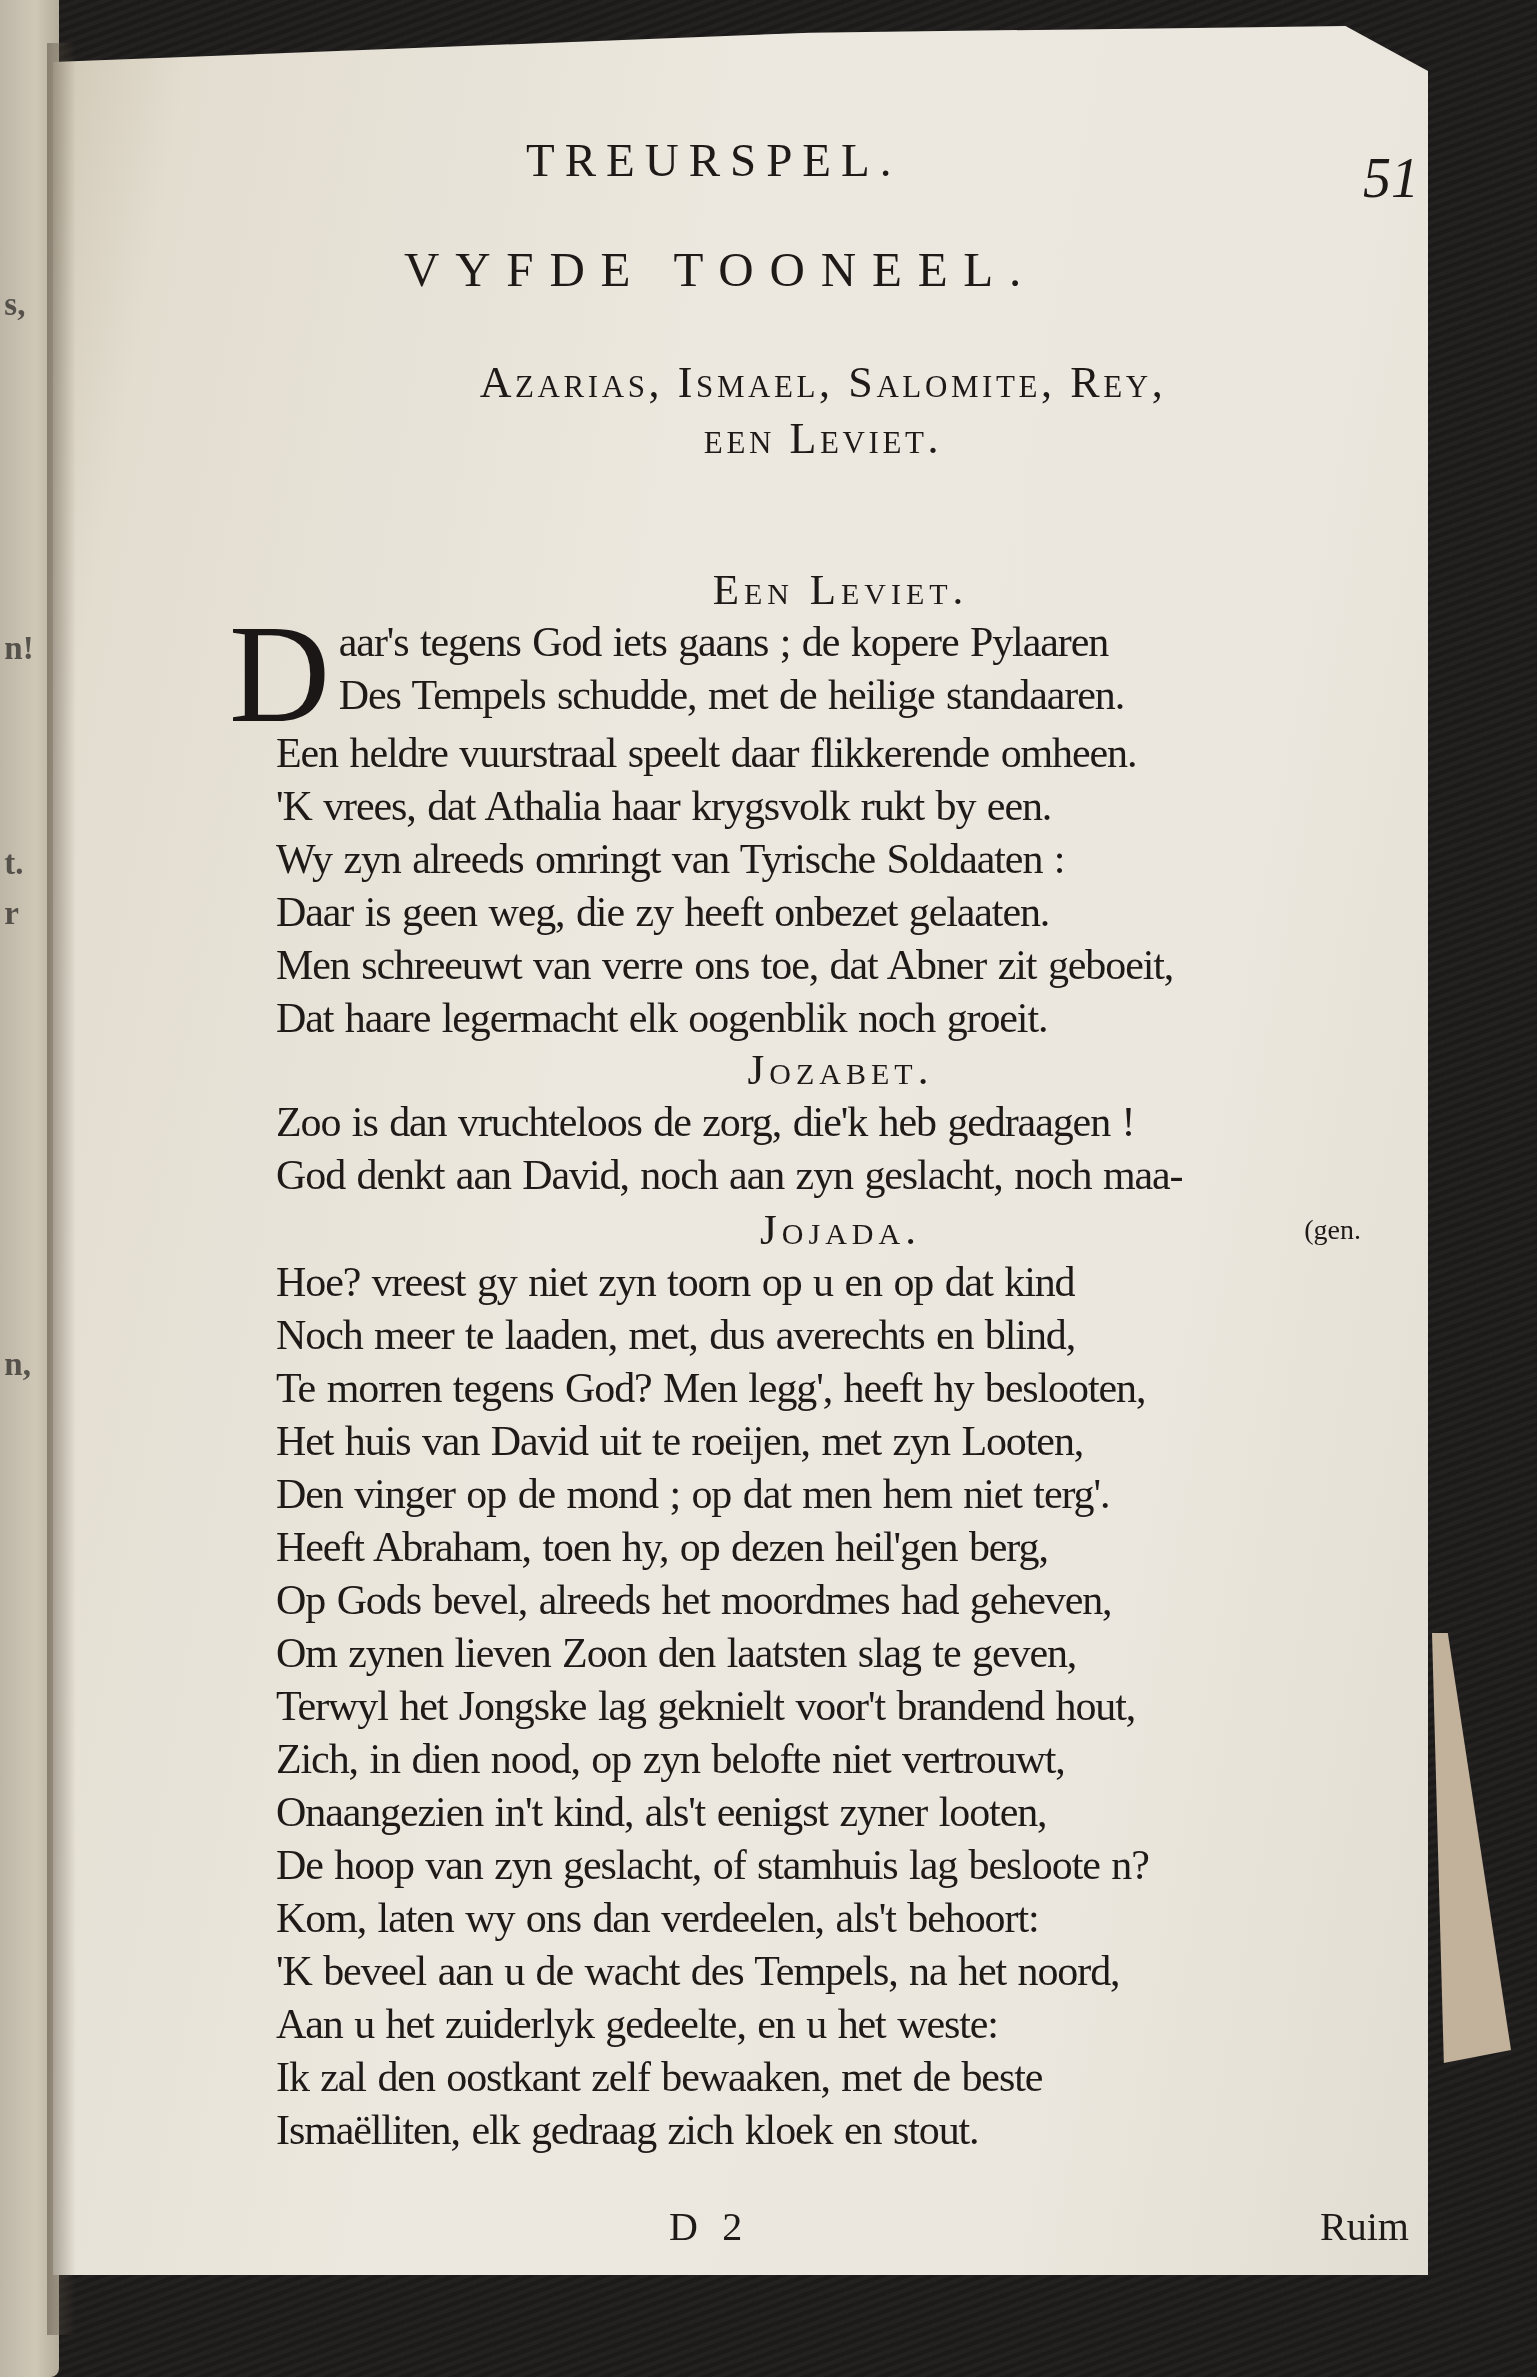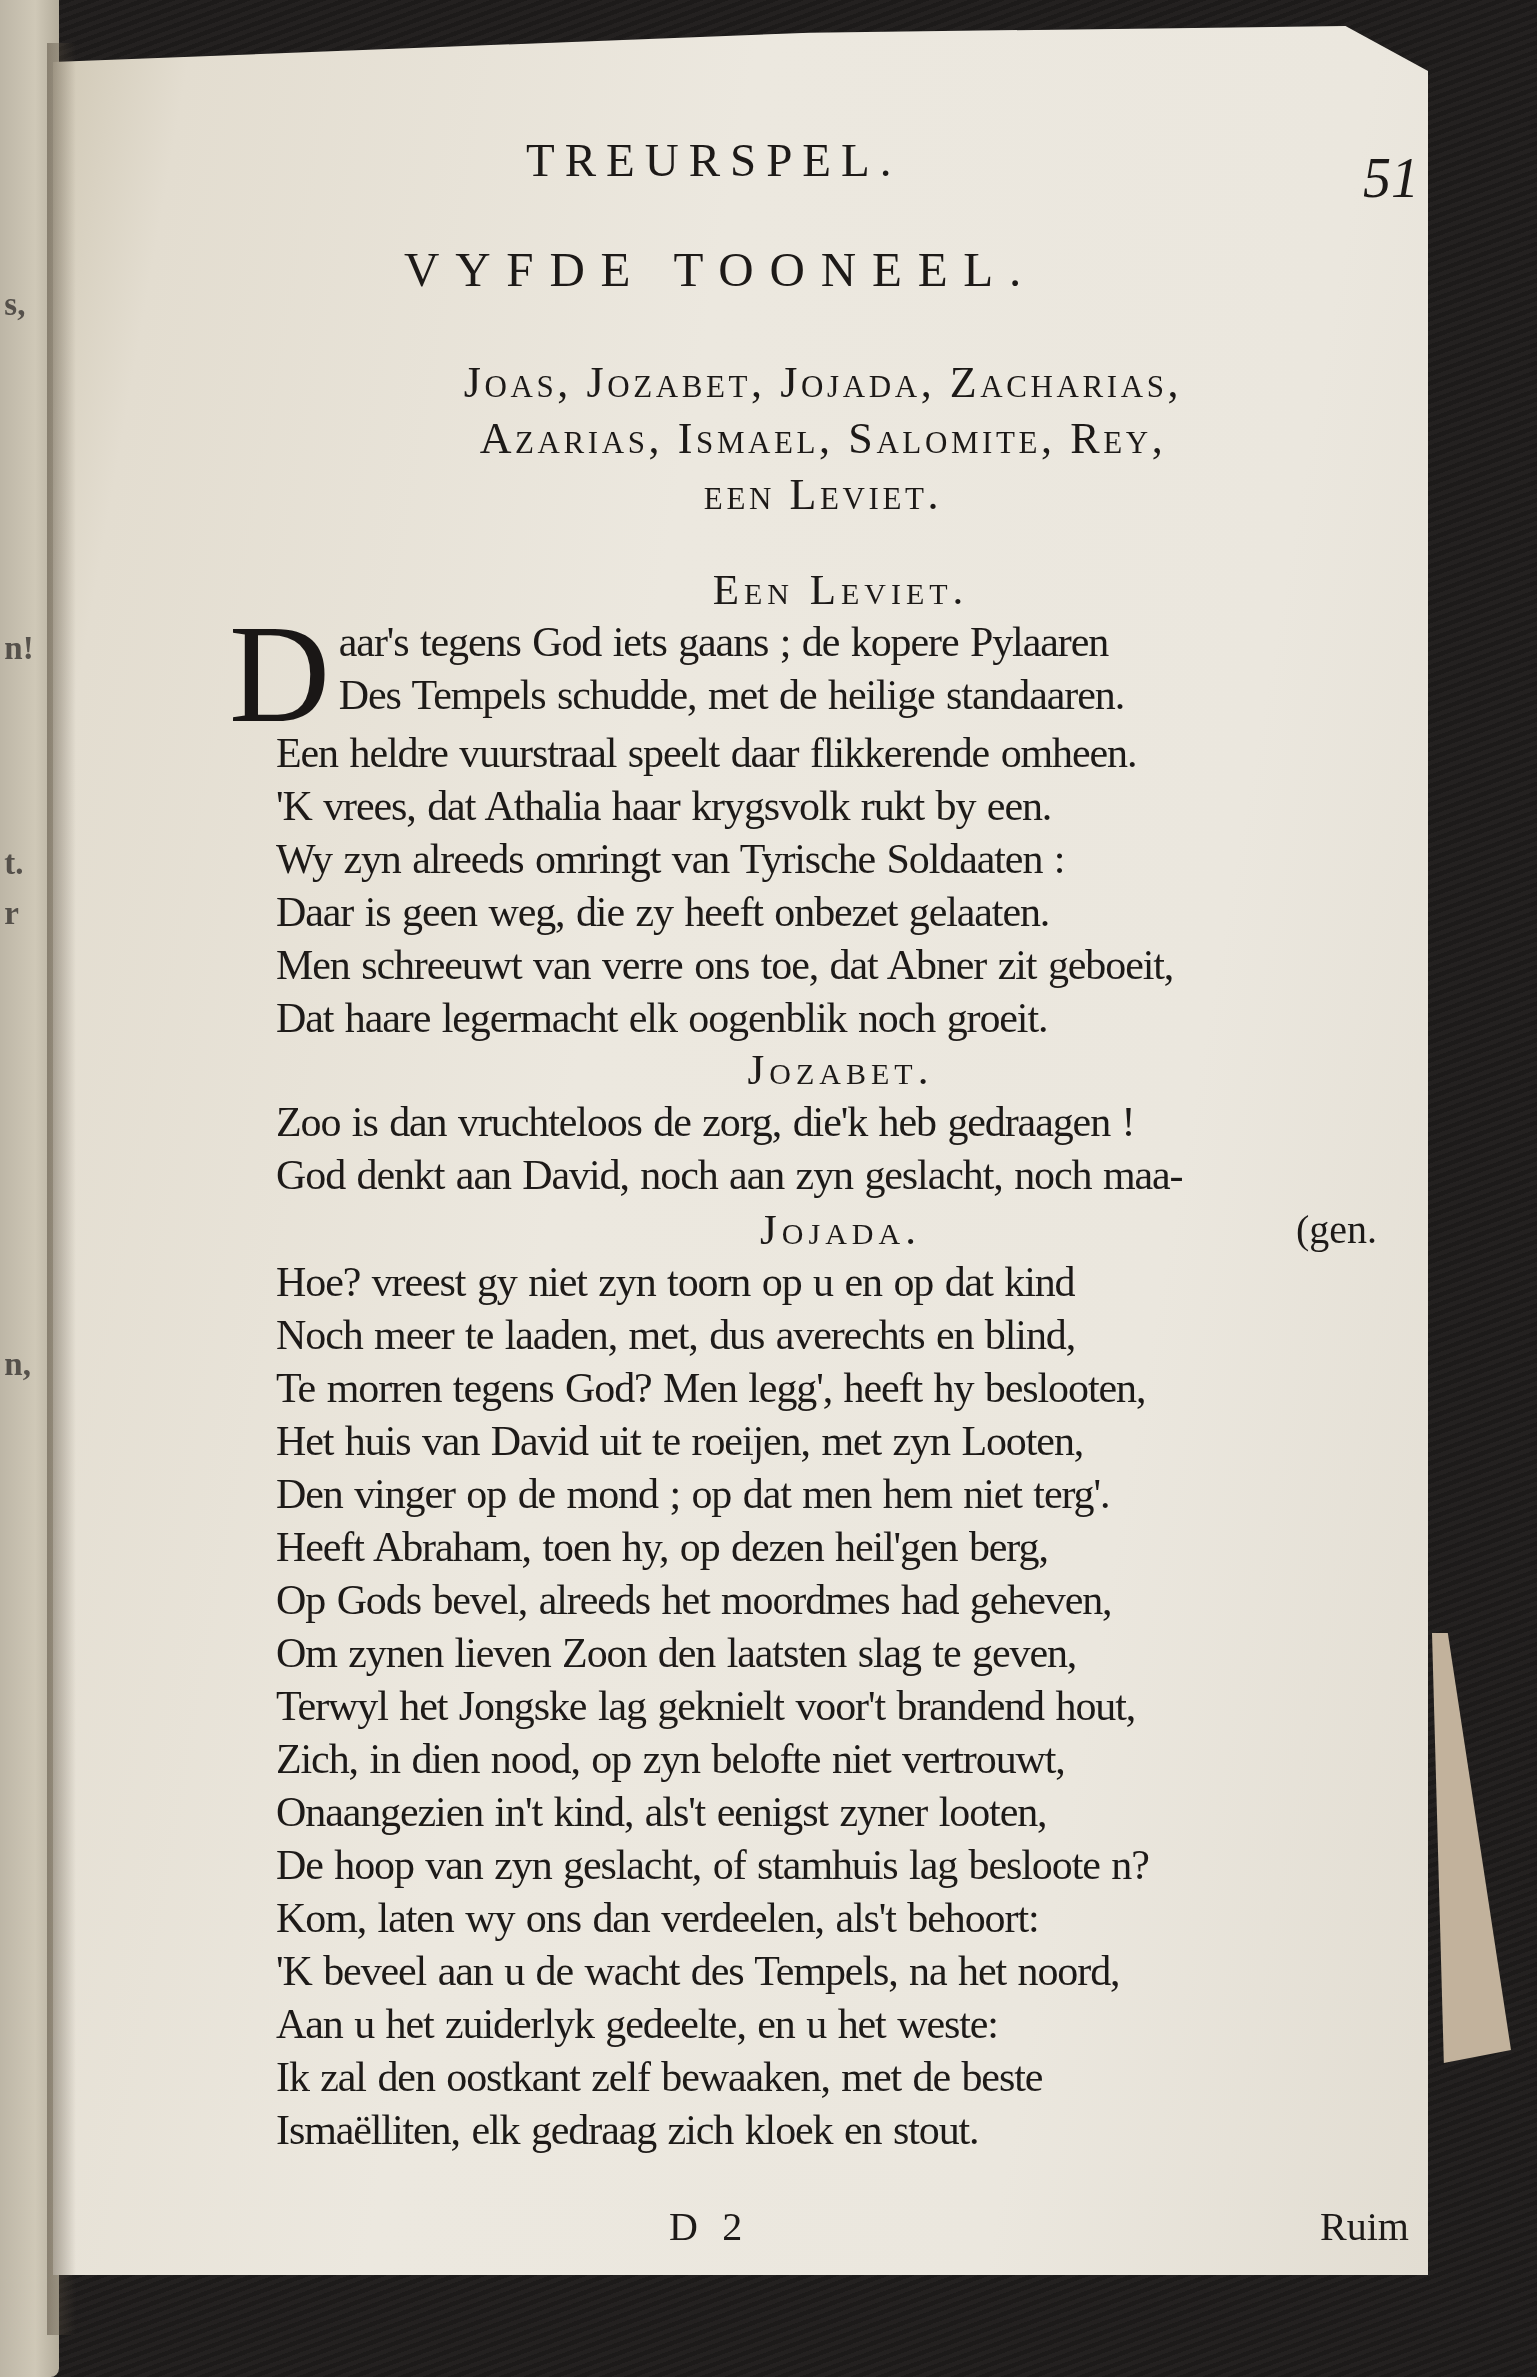--- a/index.html
+++ b/index.html
@@ -56,21 +56,21 @@
   .cast {
     position: absolute; left: 0; top: 236px; width: 1182px; text-align: center;
     font-size: 44px; font-variant: small-caps; letter-spacing: 3.6px; line-height: 56px;
   }
   .speech-block { position: absolute; left: 0; width: 1217px; }
   .speaker {
     text-align: center; font-variant: small-caps; font-size: 43px; letter-spacing: 5px;
     line-height: 53px; position: relative;
   }
   .speaker .continuation {
-    position: absolute; right: 72px; top: 0; font-variant: normal; letter-spacing: 0; font-size: 40px;
+    position: absolute; right: 88px; top: 0; font-variant: normal; letter-spacing: 0; font-size: 28px;
   }
   .line {
     font-size: 42px; line-height: 53px; white-space: nowrap;
     letter-spacing: -1.1px; word-spacing: 2.1px; margin-left: 44px;
   }
   .dropcap {
     float: left; font-size: 140px; line-height: 107px; margin: 4.3px 8.6px 0 -2.9px; color: #1a1716;
   }
   .footer {
     position: absolute; left: 0; top: 2084px; width: 1217px; height: 64px;
@@ -97,21 +97,20 @@
   <div class="content">
 
     <div class="running-head">
       <span class="running-title">TREURSPEL.</span>
       <span class="page-number">51</span>
     </div>
 
     <div class="scene-title">VYFDE TOONEEL.</div>
 
     <div class="cast">
-      <div>Joas, Jozabet, Jojada, Zacharias,</div>
       <div>Azarias, Ismael, Salomite, Rey,</div>
       <div>een Leviet.</div>
     </div>
 
     <div class="speech-block" style="top:444px">
       <div class="speaker">Een Leviet.</div>
       <div>
         <span class="dropcap">D</span>
         <div class="line">aar's tegens God iets gaans ; de kopere Pylaaren</div>
         <div class="line">Des Tempels schudde, met de heilige standaaren.</div>

